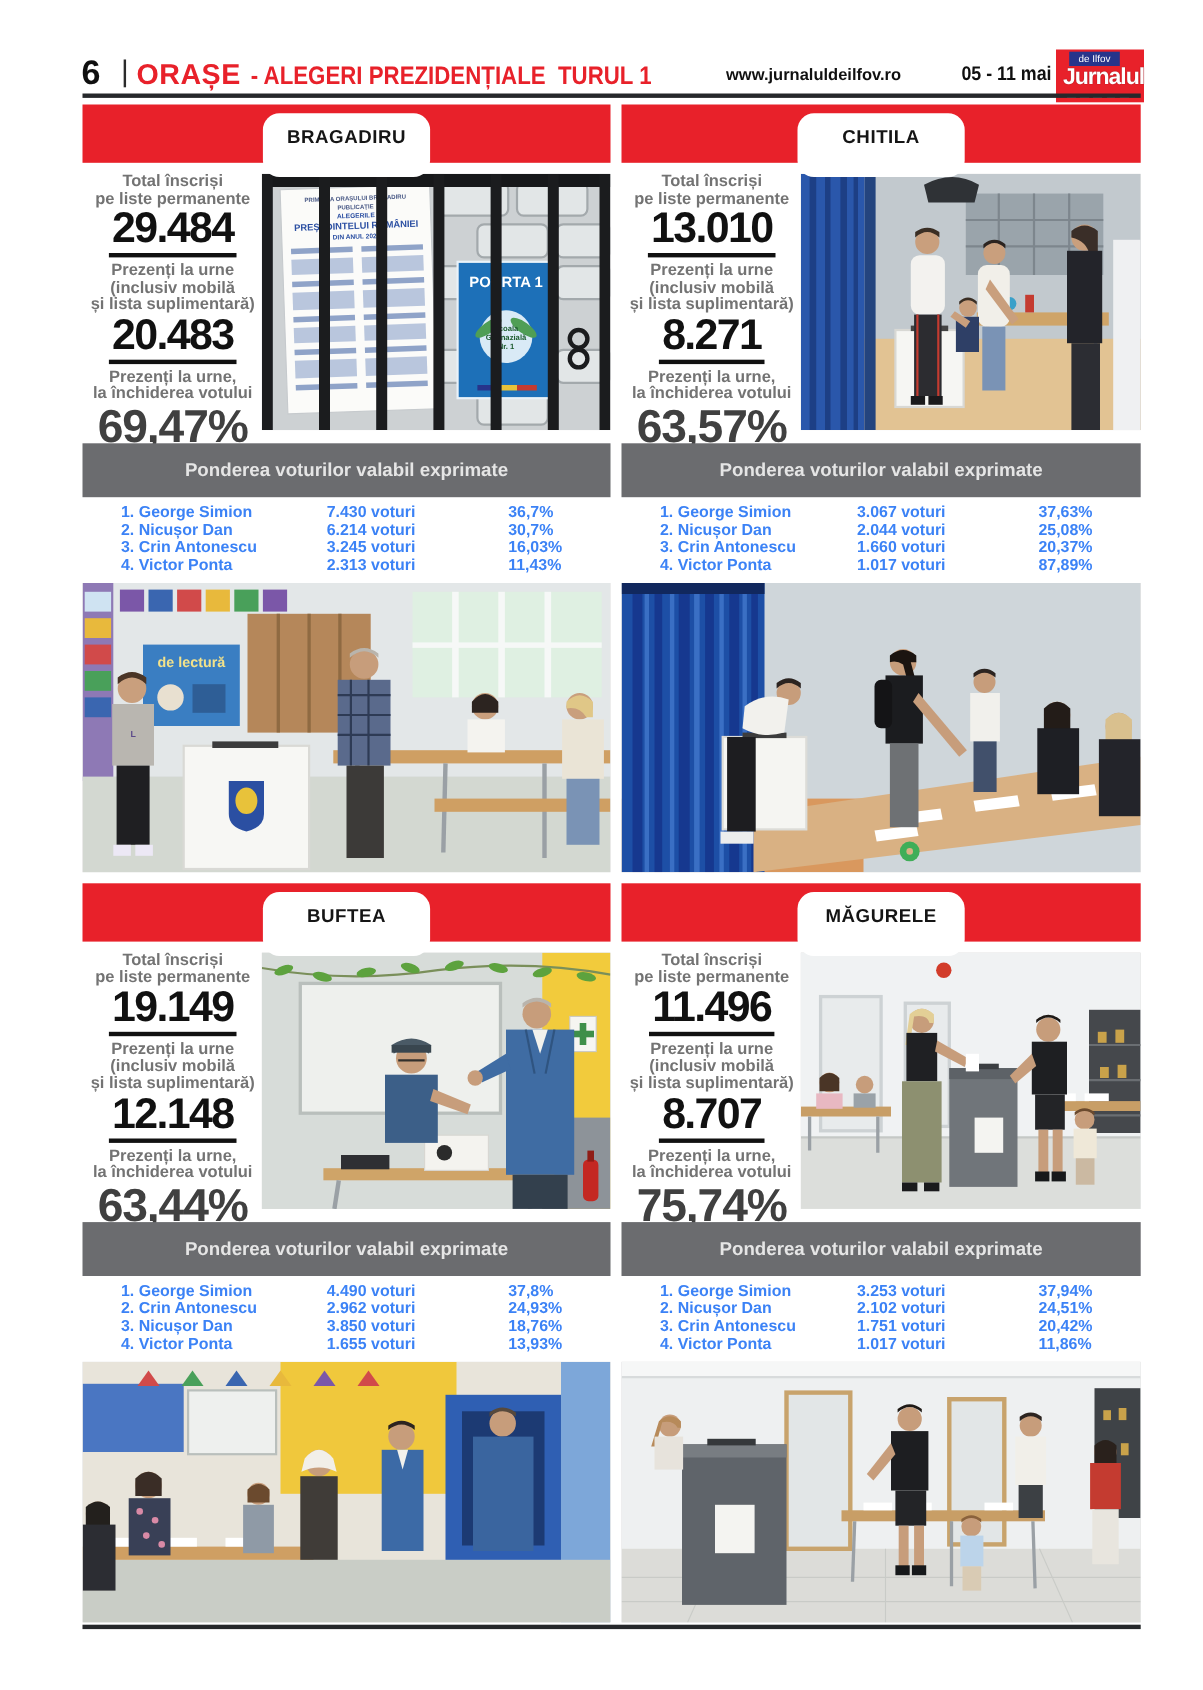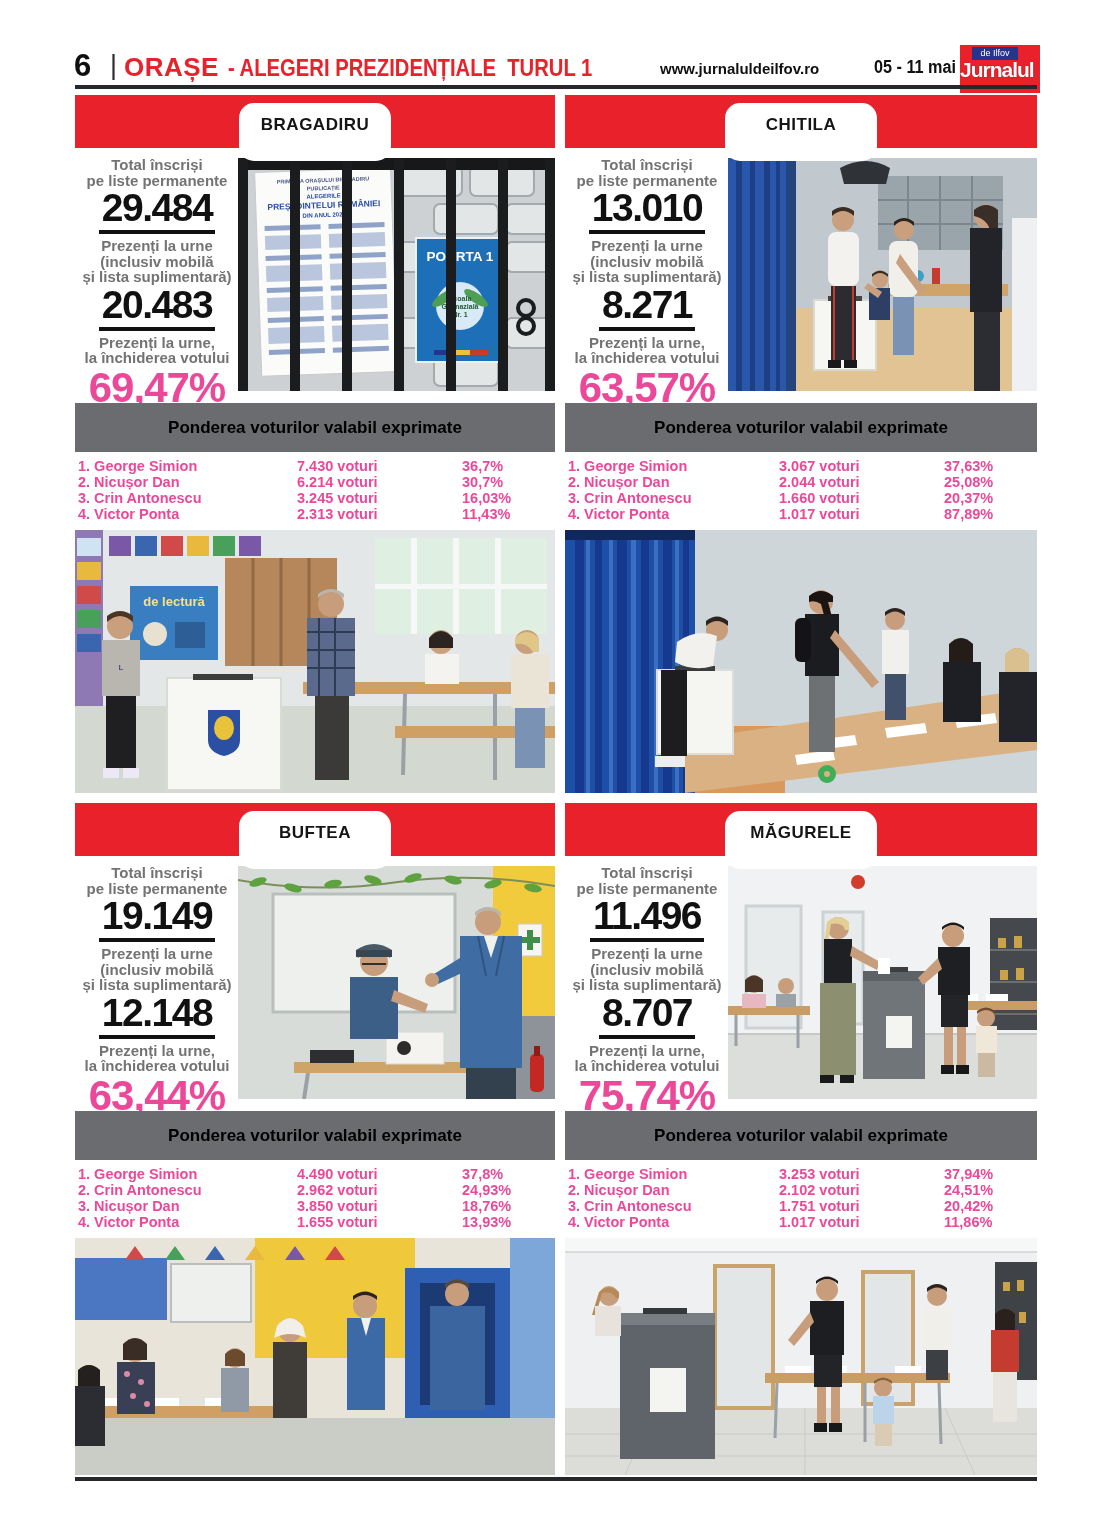--- a/index.html
+++ b/index.html
@@ -12,49 +12,49 @@
   .hdr-section{position:absolute;left:124px;top:52px;font-size:26px;font-weight:bold;color:#e8212a;letter-spacing:.5px;}
   .hdr-sub{position:absolute;left:228px;top:55px;font-size:23px;font-weight:bold;color:#e8212a;
            transform:scaleX(.88);transform-origin:left;white-space:pre;letter-spacing:0;}
   .hdr-site{position:absolute;left:660px;top:60px;font-size:15px;font-weight:bold;color:#101010;}
   .hdr-date{position:absolute;left:874px;top:57px;font-size:18px;font-weight:bold;color:#101010;
             transform:scaleX(.9);transform-origin:left;}
   .hdr-rule{position:absolute;left:75px;top:85px;width:962px;height:4px;background:#26282b;}
   .logo{position:absolute;left:960px;top:45px;width:80px;height:48px;background:#e8212a;}
   .logo-region{position:absolute;left:12px;top:2px;width:46px;height:13px;background:#27348b;
                color:#fff;font-size:9px;font-weight:normal;text-align:center;line-height:13px;}
-  .logo-name{position:absolute;left:0;top:13px;width:80px;text-align:left;color:#fff;
+  .logo-name{position:absolute;left:0;top:13px;width:80px;text-align:right;color:#fff;
              font-size:21px;font-weight:bold;letter-spacing:-1px;line-height:24px;
              text-shadow:0 0 1px #7a0d12;}
   .logo-tag{position:absolute;left:10px;bottom:4px;width:60px;height:3px;
             background:repeating-linear-gradient(90deg,#fff 0 8px,#e8212a 8px 12px);opacity:.85;}
 
   
   .quad{position:absolute;}
   .band{position:absolute;left:0;top:0;width:100%;height:53px;background:#e8212a;}
   .tab{position:absolute;left:50%;transform:translateX(-50%);top:8px;width:152px;height:58px;
        background:#fff;border-radius:15px;z-index:2;text-align:center;}
   .city{display:block;margin-top:12px;font-size:17px;font-weight:bold;color:#151515;letter-spacing:.5px;}
 
   .stats{position:absolute;left:0;top:62px;width:164px;text-align:center;}
   .slabel{font-weight:bold;font-size:15px;line-height:15.5px;margin:0;color:#737373;}
   .bignum{display:inline-block;font-weight:bold;font-size:39px;line-height:38px;letter-spacing:-1.5px;
           border-bottom:4px solid #111;padding:0 3px 3px;margin:1px 0 4px;color:#111;}
-  .pct{font-weight:bold;font-size:42px;line-height:40px;letter-spacing:-1px;color:#ec4899;margin-top:2px;}
+  .pct{font-weight:bold;font-size:42px;line-height:40px;letter-spacing:-1px;color:#404040;margin-top:2px;}
 
   .photo{position:absolute;overflow:hidden;background:#ddd;}
   .photo svg{display:block;width:100%;height:100%;}
   .photo-top{left:163px;top:63px;height:233px;}
   .photo-bot{left:0;top:435px;width:100%;}
 
   .votehdr{position:absolute;left:0;top:308px;width:100%;height:49px;background:#6b6c6f;
-           color:#000000;font-weight:bold;font-size:17px;line-height:49px;text-align:center;}
+           color:#e5e5e5;font-weight:bold;font-size:17px;line-height:49px;text-align:center;}
   .cands{position:absolute;left:3px;top:363px;right:3px;}
   .crow{display:grid;grid-template-columns:1fr 165px 90px;font-weight:bold;font-size:14.5px;
-        line-height:16px;color:#ec4899;}
+        line-height:16px;color:#3b82f6;margin-left:32px;}
   .cpct{text-align:left;padding-right:13px;}
 
   .bottom-rule{position:absolute;left:75px;top:1477px;width:962px;height:4px;background:#26282b;}
 </style>
 </head>
 <body>
 
 <div class="page">
 
   <div class="hdr-pagenum">6</div>

